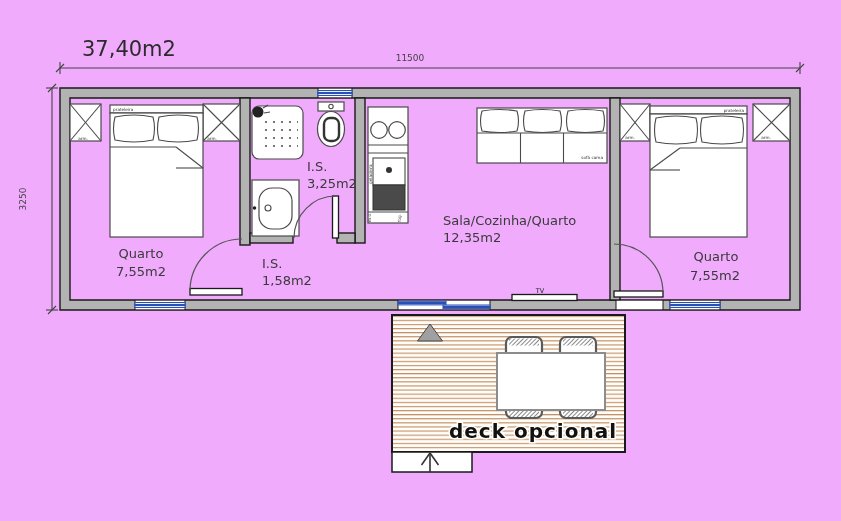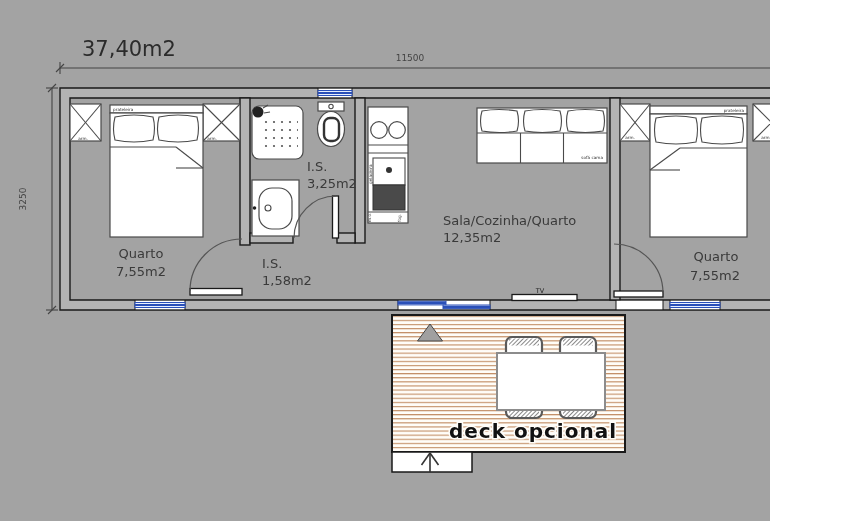--- a/index.html
+++ b/index.html
@@ -1,20 +1,20 @@
 <!DOCTYPE html>
 <html style="--wall: #b3b3b3; --line: #1a1a1a; --window_blue: #2a4fb8; --window_light: #e8effc; --deck_plank: #bb7f52; --text: #3a3a3a;"><head>
 <meta charset="utf-8">
 <style>
   :root{
     --wall:#b3b3b3; --line:#1a1a1a; --window_blue:#2a4fb8; --window_light:#e8effc;
     --deck_plank:#bb7f52; --text:#3a3a3a;
   }
   html,body{margin:0;padding:0;background:#fff;}
-  .stage{width:770px;height:521px;position:relative;background:#a3a3a3;overflow:hidden;}
+  .stage{width:841px;height:521px;position:relative;background:#f0abfc;overflow:hidden;}
   svg{display:block;}
   .wall{fill:var(--wall);stroke:var(--line);stroke-width:1.4;}
   .jamb{stroke:var(--line);stroke-width:1;}
   .furn{fill:#fff;stroke:#4a4a4a;stroke-width:1.2;}
   .furnline{stroke:#4a4a4a;stroke-width:1.1;fill:none;}
   .dark{fill:#4a4a4a;stroke:#333;stroke-width:1;}
   .arc{fill:none;stroke:#555;stroke-width:1.2;}
   .leaf{fill:#fff;stroke:var(--line);stroke-width:1.3;}
   .dim{stroke:#444;stroke-width:1.1;fill:none;}
   .win-light{fill:var(--window_light);stroke:var(--window_blue);stroke-width:1;}

